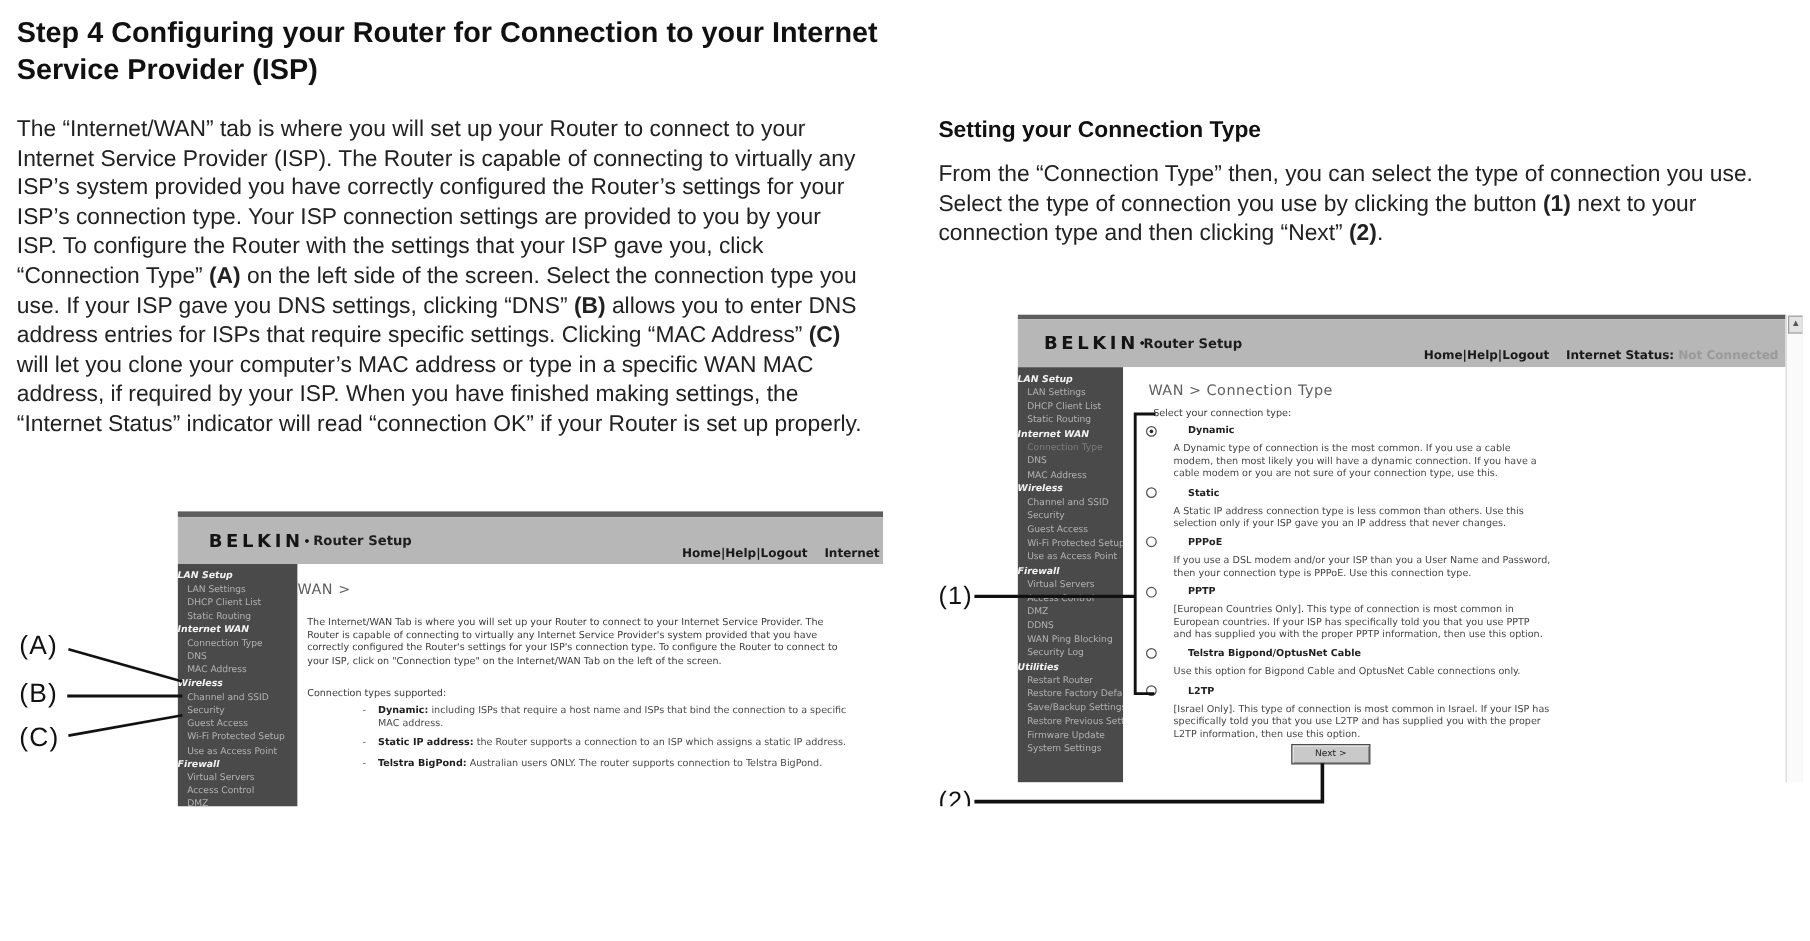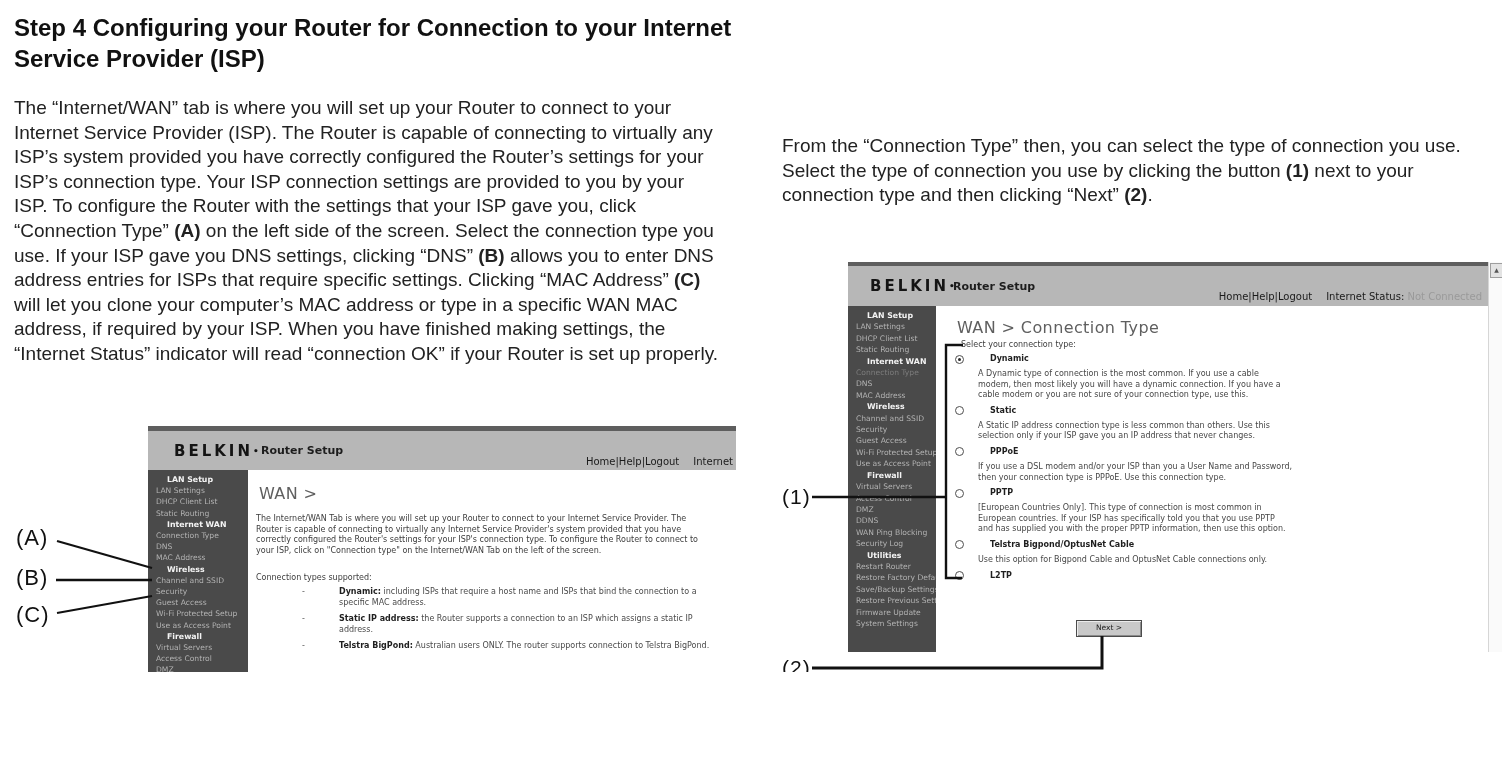--- a/index.html
+++ b/index.html
@@ -16,36 +16,36 @@
   
   .callout-label{position:absolute;font-size:22px;color:#111;z-index:11;letter-spacing:1px;}
   .callout-svg{position:absolute;left:0;top:0;z-index:10;pointer-events:none;}
   
   .shot{position:absolute;font-family:"DejaVu Sans",sans-serif;background:#fff;overflow:hidden;}
   .shot-strip{position:absolute;left:0;top:0;height:5px;background:#5e5e5e;}
   .shot-header{position:absolute;background:#b7b7b7;overflow:hidden;}
   .brand{position:absolute;font-weight:bold;font-size:15px;letter-spacing:3px;color:#141414;}
   .brand-mark{font-size:9px;letter-spacing:0;vertical-align:2px;}
   .app-title{position:absolute;font-weight:bold;font-size:11px;color:#1d1d1d;}
-  .hdr-nav{position:absolute;right:3px;bottom:3px;font-size:10px;font-weight:normal;color:#1a1a1a;white-space:nowrap;}
+  .hdr-nav{position:absolute;right:3px;bottom:3px;font-size:10px;font-weight:bold;color:#1a1a1a;white-space:nowrap;}
   .status-val{color:#9a9a9a;}
   .nav-gap{display:inline-block;width:14px;}
   .side{position:absolute;background:#4a4a4a;padding-top:4px;box-sizing:border-box;}
   .nav-row{white-space:nowrap;overflow:hidden;}
-  .nav-row.header{font-size:7.8px;line-height:11.2px;font-weight:bold;color:#f4f4f4;padding-left:19px;}
+  .nav-row.header{font-size:7.8px;line-height:11.2px;font-weight:bold;color:#f4f4f4;padding-left:0;font-style:italic;}
   .nav-row.item{font-size:7.6px;line-height:11.2px;color:#b2b2b2;padding-left:8px;}
   .nav-row.active{font-size:7.6px;line-height:11.2px;color:#7c7c7c;padding-left:8px;}
   .side-right .nav-row{line-height:11.4px;}
   .content{position:absolute;background:#fff;}
-  .wan-heading{position:absolute;font-size:16px;color:#5f5f5f;letter-spacing:0.4px;}
+  .wan-heading{position:absolute;font-size:12px;color:#5f5f5f;letter-spacing:0.4px;}
   .shot-small{font-size:8px;line-height:10.6px;color:#3c3c3c;}
   .shot-intro{position:absolute;}
   .supported{position:absolute;}
   .bullets{position:absolute;}
-  .bullet{display:flex;margin-bottom:6px;gap:24px;}
+  .bullet{display:flex;margin-bottom:6px;}
   .b-marker{width:13px;color:#555;flex:none;}
   .b-marker::before{content:"-";}
   .b-text{width:392px;}
   .b-term{font-weight:bold;color:#1f1f1f;}
   .b-desc{color:#4a4a4a;}
   .prompt{position:absolute;}
   .options{position:absolute;}
   .option{margin-bottom:5px;}
   .opt-head{display:flex;align-items:center;margin-bottom:5px;}
   .radio{width:7px;height:7px;border:1px solid #4f4f4f;border-radius:50%;background:#fff;
@@ -63,20 +63,21 @@
 </style>
 </head>
 <body>
 
 <div class="page">
 
   <div class="doc-title">Step 4 Configuring your Router for Connection to your Internet Service Provider (ISP)</div>
 
   <div class="doc-body intro-p"><span>The “Internet/WAN” tab is where you will set up your Router to connect to your Internet Service Provider (ISP). The Router is capable of connecting to virtually any ISP’s system provided you have correctly configured the Router’s settings for your ISP’s connection type. Your ISP connection settings are provided to you by your ISP. To configure the Router with the settings that your ISP gave you, click “Connection Type” </span><span class="co">(A)</span><span> on the left side of the screen. Select the connection type you use. If your ISP gave you DNS settings, clicking “DNS” </span><span class="co">(B)</span><span> allows you to enter DNS address entries for ISPs that require specific settings. Clicking “MAC Address” </span><span class="co">(C)</span><span> will let you clone your computer’s MAC address or type in a specific WAN MAC address, if required by your ISP. When you have finished making settings, the “Internet Status” indicator will read “connection OK” if your Router is set up properly.</span></div>
 
+  <div class="right-h">Setting your Connection Type</div>
   <div class="doc-body right-p"><span>From the “Connection Type” then, you can select the type of connection you use. Select the type of connection you use by clicking the button </span><span class="co">(1)</span><span> next to your connection type and then clicking “Next” </span><span class="co">(2)</span><span>.</span></div>
 
   <div class="shot" style="left:148px;top:426px;width:588px;height:336px;">
     <div class="shot-strip" style="width:588px;"></div>
     <div class="shot-header" style="left:0;top:5px;width:588px;height:39px;">
       <div class="brand" style="left:26px;top:11px;"><span>BELKIN</span><span class="brand-mark">•</span></div>
       <div class="app-title" style="left:113px;top:13px;">Router Setup</div>
       <div class="hdr-nav"><span>Home|Help|Logout</span><span class="nav-gap"></span><span>Internet</span></div>
     </div>
     <div class="side" style="left:0;top:44px;width:100px;height:292px;">
@@ -127,21 +128,21 @@
 
         <div class="nav-row item"><span>Restart Router</span></div>
 
         <div class="nav-row item"><span>Restore Factory Default</span></div>
 
         <div class="nav-row item"><span>Save/Backup Settings</span></div>
 
         <div class="nav-row item"><span>Restore Previous Settings</span></div>
       </div>
     <div class="content" style="left:100px;top:44px;width:488px;height:292px;">
-      <div class="wan-heading" style="left:11px;top:14px;">WAN &gt;</div>
+      <div class="wan-heading" style="left:0;top:14px;">WAN &gt;</div>
       <div class="shot-intro shot-small" style="left:8px;top:44px;width:458px;">The Internet/WAN Tab is where you will set up your Router to connect to your Internet Service Provider. The Router is capable of connecting to virtually any Internet Service Provider's system provided that you have correctly configured the Router's settings for your ISP's connection type. To configure the Router to connect to your ISP, click on "Connection type" on the Internet/WAN Tab on the left of the screen.</div>
       <div class="supported shot-small" style="left:8px;top:103px;">Connection types supported:</div>
       <div class="bullets shot-small" style="left:54px;top:117px;width:410px;">
 
           <div class="bullet">
             <span class="b-marker"></span>
             <span class="b-text"><span class="b-term">Dynamic:</span><span class="b-desc"> including ISPs that require a host name and ISPs that bind the connection to a specific MAC address.</span></span>
           </div>
 
           <div class="bullet">
@@ -267,20 +268,21 @@
               <span class="opt-label">Telstra Bigpond/OptusNet Cable</span>
             </div>
             <div class="opt-desc">Use this option for Bigpond Cable and OptusNet Cable connections only.</div>
           </div>
 
           <div class="option">
             <div class="opt-head">
               <span class="radio unselected"></span>
               <span class="opt-label">L2TP</span>
             </div>
+            <div class="opt-desc">[Israel Only]. This type of connection is most common in Israel. If your ISP has specifically told you that you use L2TP and has supplied you with the proper L2TP information, then use this option.</div>
           </div>
         </div>
       <div class="next-btn" style="left:140px;top:314px;">Next &gt;</div>
     </div>
     <div class="scrollbar" style="left:640px;top:0;width:13px;height:390px;">
       <div class="sb-btn">▲</div>
     </div>
   </div>
 
   <div class="callout-label" style="left:16px;top:525px;">(A)</div>

